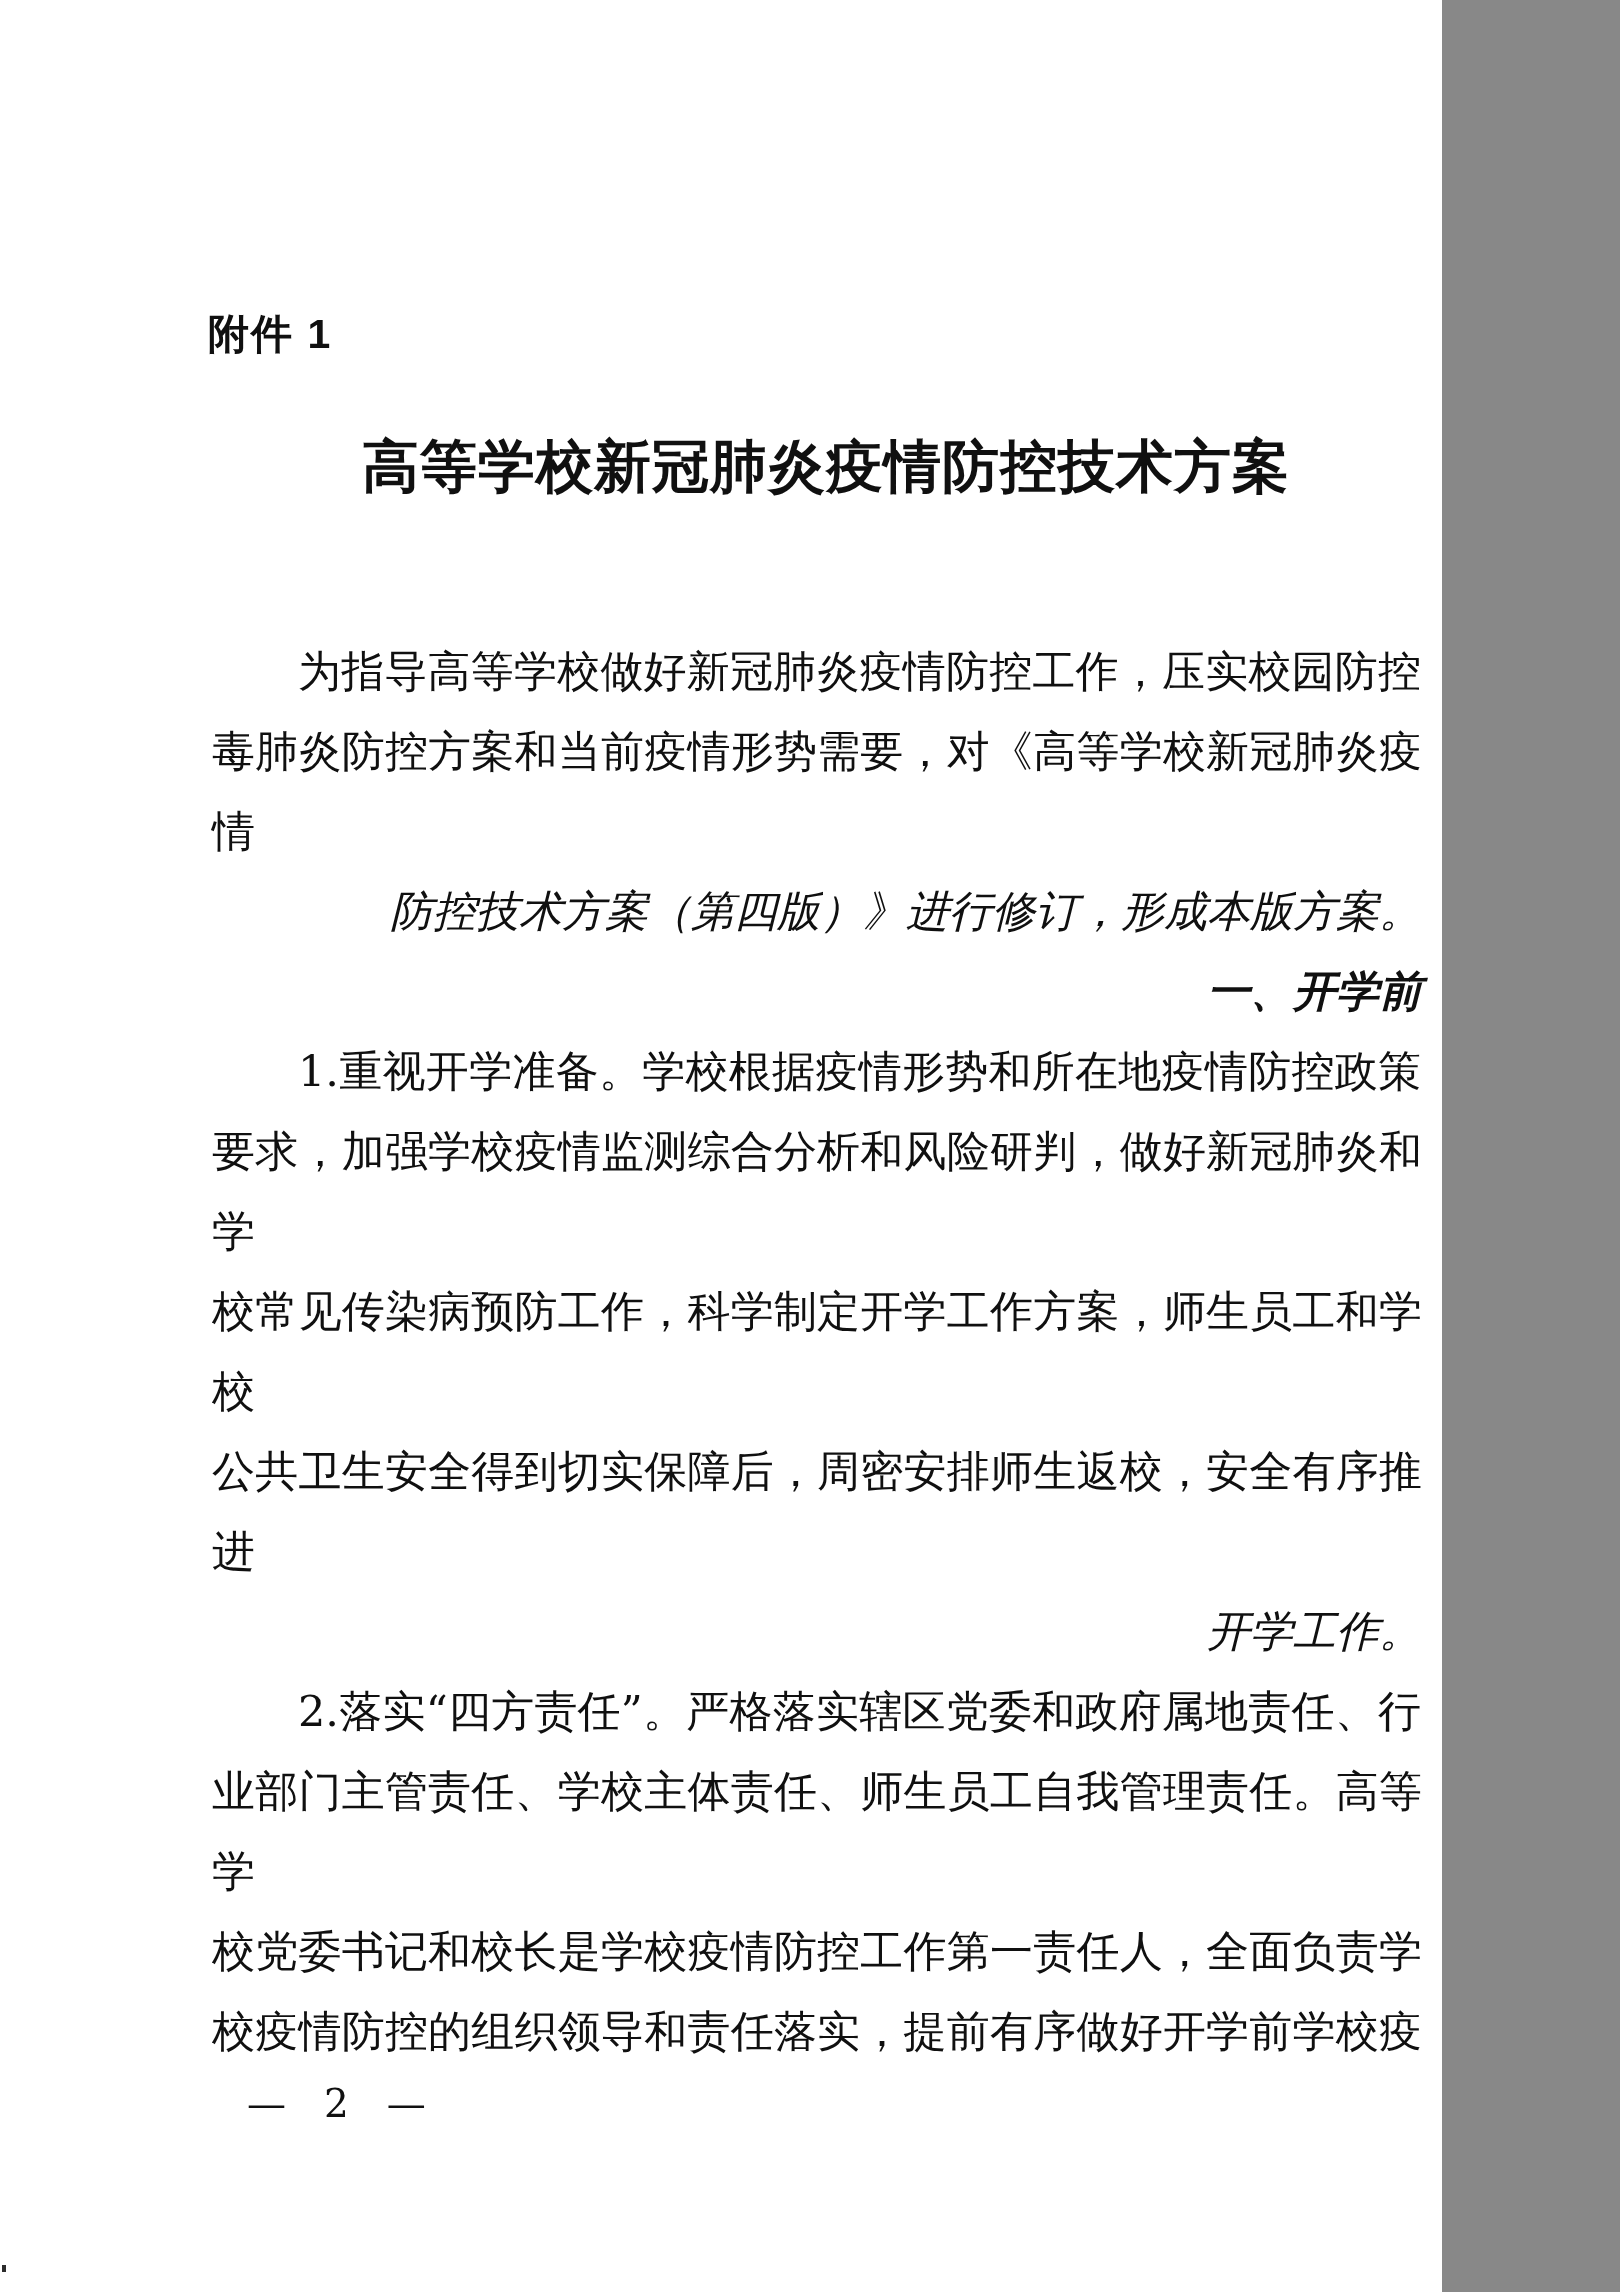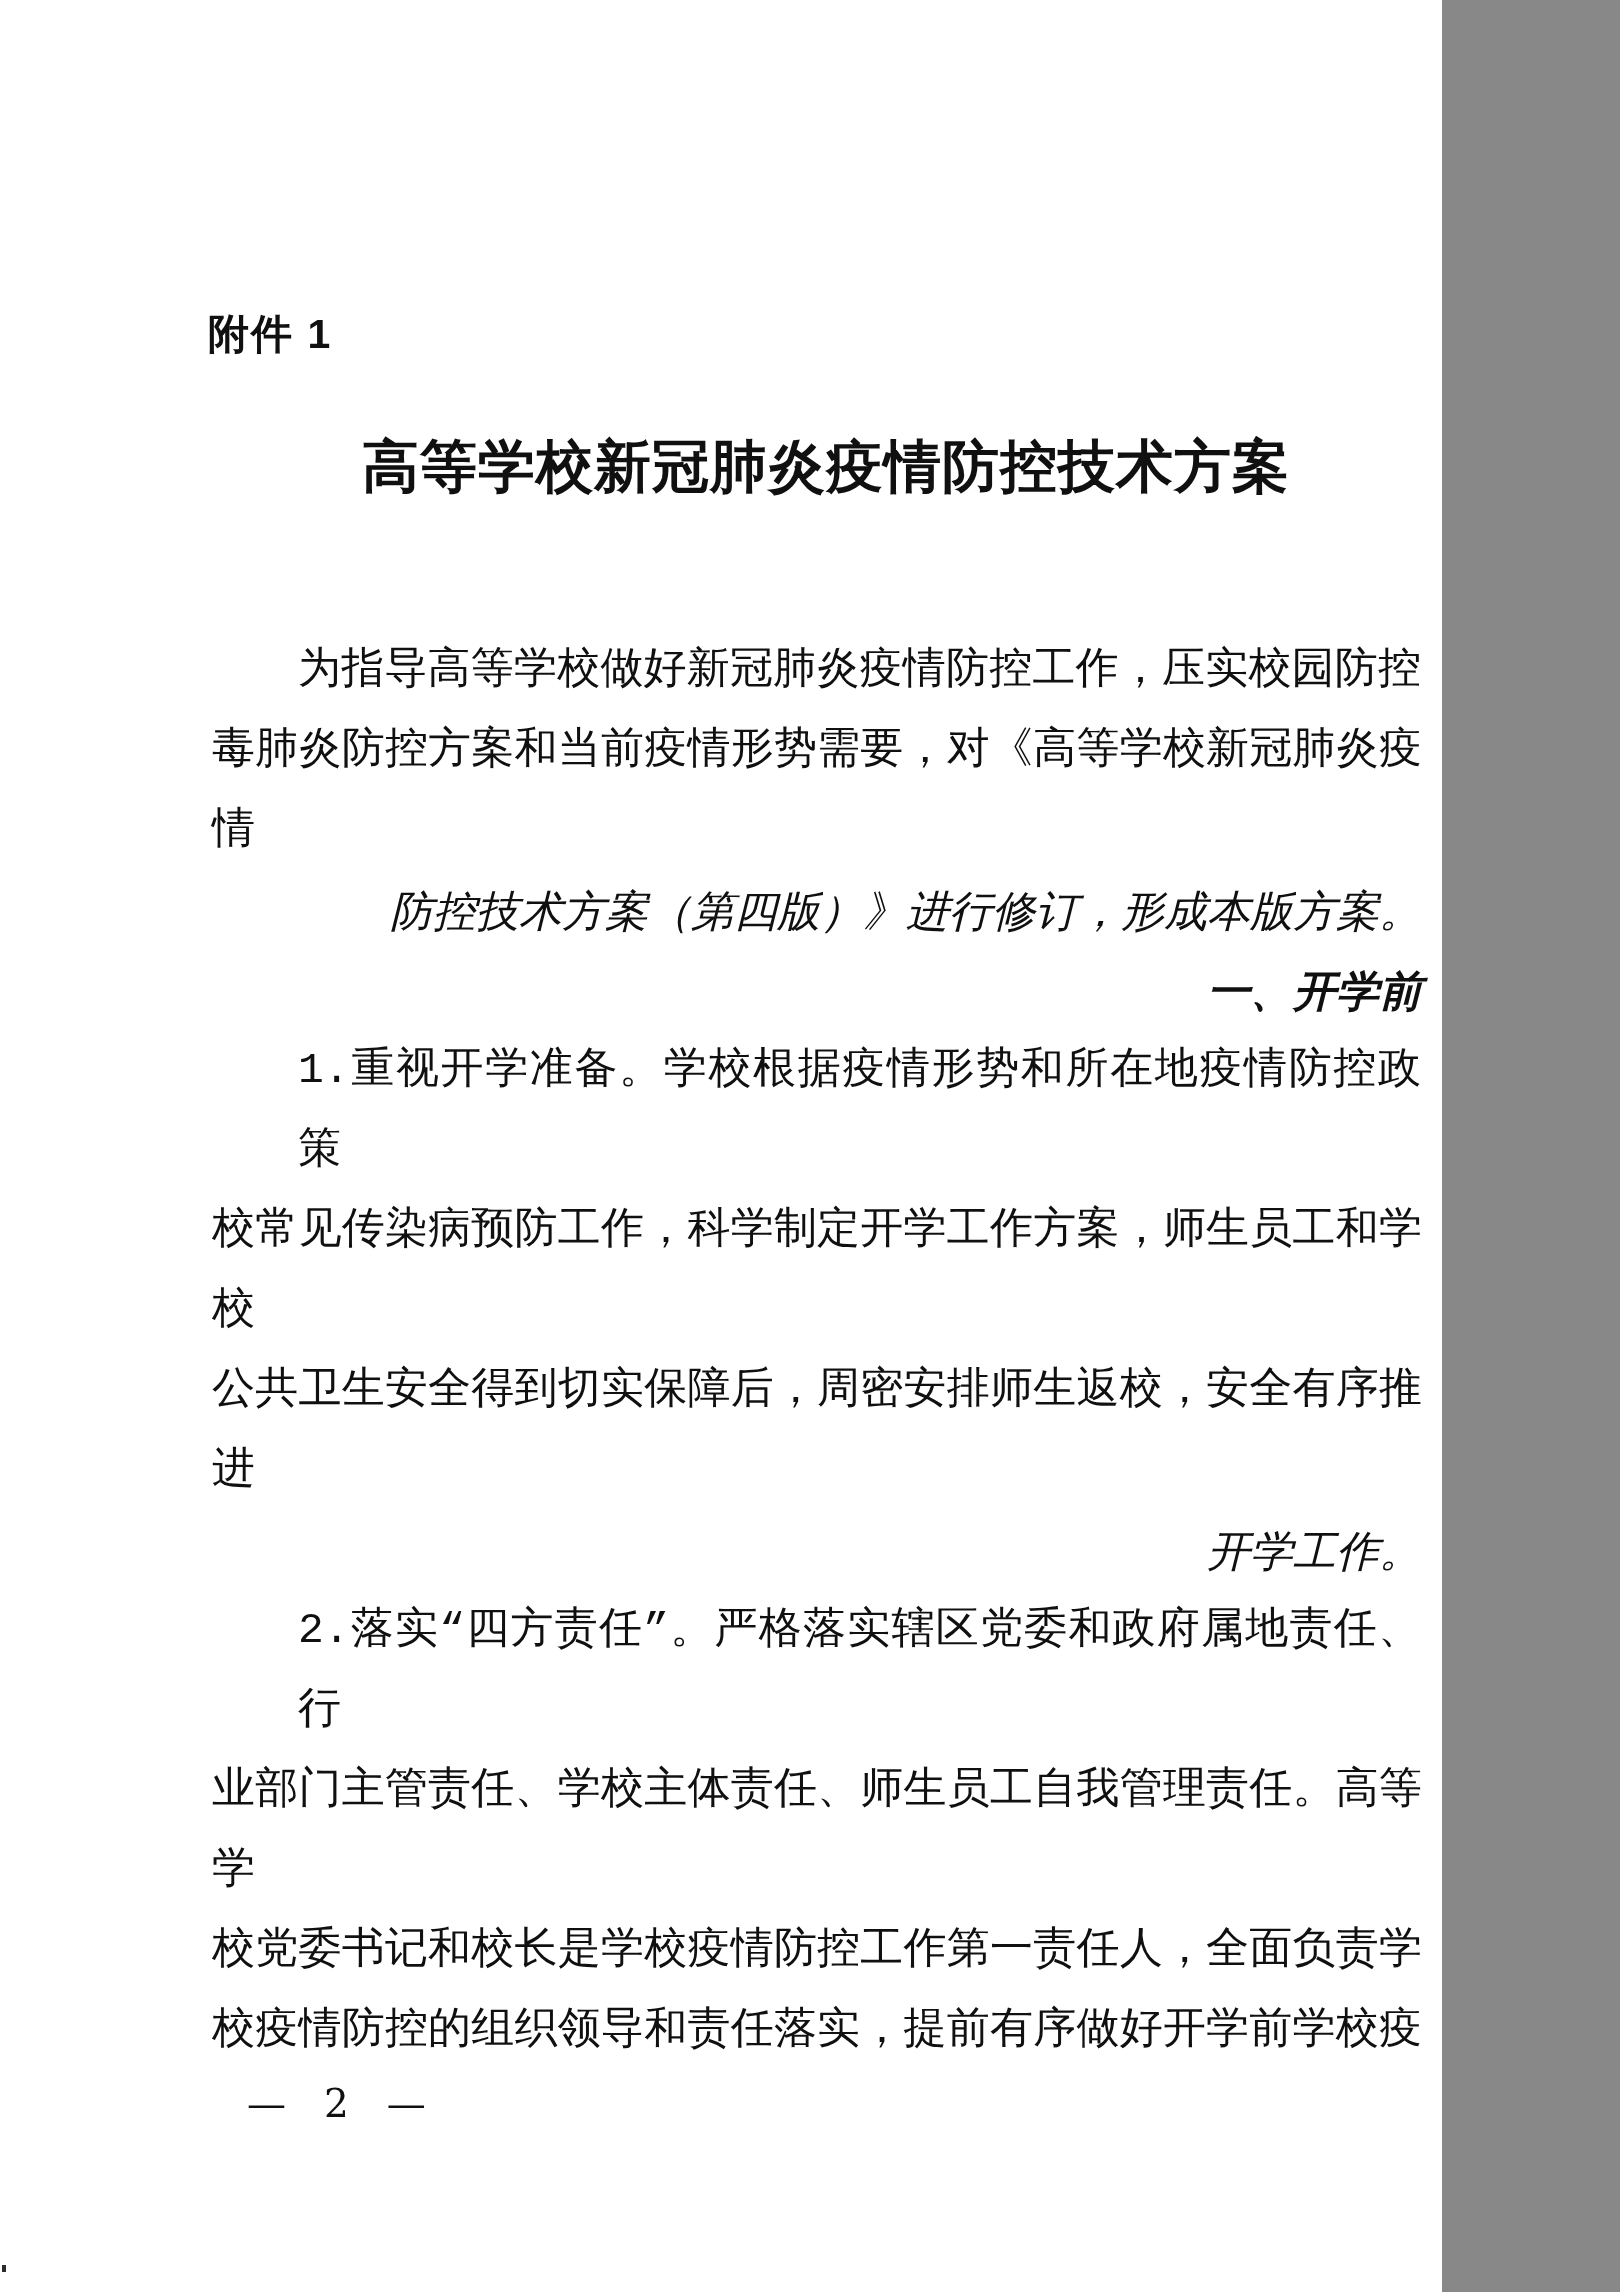--- a/index.html
+++ b/index.html
@@ -28,21 +28,21 @@
     position:absolute;left:0;top:516px;width:1620px;
     text-align:center;
     font-size:35px;line-height:1.2;
   }
   .body-text{
     position:absolute;left:212px;top:631px;width:1210px;
     font-size:43px;line-height:80px;
     word-break:break-all;
   }
   .body-text .line{white-space:nowrap;}
-  .jline{text-align:justify;text-align-last:justify;white-space:normal !important;font-family:Liberation Mono, monospace;}
+  .jline{text-align:justify;text-align-last:justify;white-space:normal !important;}
   .lline{text-align:right;font-style:italic;}
   .indent{padding-left:86px;}
   .jline.indent{width:1123px;}
   .bold-heading{
     font-family:"Liberation Sans","DejaVu Sans",sans-serif;
     font-weight:bold;
   }
   .page-number{
     position:absolute;left:247px;top:2084px;
     font-size:39px;line-height:1;
@@ -70,20 +70,21 @@
 
   <div class="doc-title">高等学校新冠肺炎疫情防控技术方案</div>
 
 
   <div class="body-text">
     <div class="line jline indent">为指导高等学校做好新冠肺炎疫情防控工作，压实校园防控</div>
     <div class="line jline">毒肺炎防控方案和当前疫情形势需要，对《高等学校新冠肺炎疫情</div>
     <div class="line lline">防控技术方案（第四版）》进行修订，形成本版方案。</div>
     <div class="line lline indent bold-heading">一、开学前</div>
     <div class="line jline indent">1.重视开学准备。学校根据疫情形势和所在地疫情防控政策</div>
+    <div class="line jline">要求，加强学校疫情监测综合分析和风险研判，做好新冠肺炎和学</div>
     <div class="line jline">校常见传染病预防工作，科学制定开学工作方案，师生员工和学校</div>
     <div class="line jline">公共卫生安全得到切实保障后，周密安排师生返校，安全有序推进</div>
     <div class="line lline">开学工作。</div>
     <div class="line jline indent">2.落实“四方责任”。严格落实辖区党委和政府属地责任、行</div>
     <div class="line jline">业部门主管责任、学校主体责任、师生员工自我管理责任。高等学</div>
     <div class="line jline">校党委书记和校长是学校疫情防控工作第一责任人，全面负责学</div>
     <div class="line jline">校疫情防控的组织领导和责任落实，提前有序做好开学前学校疫</div>
 
   </div>
 

